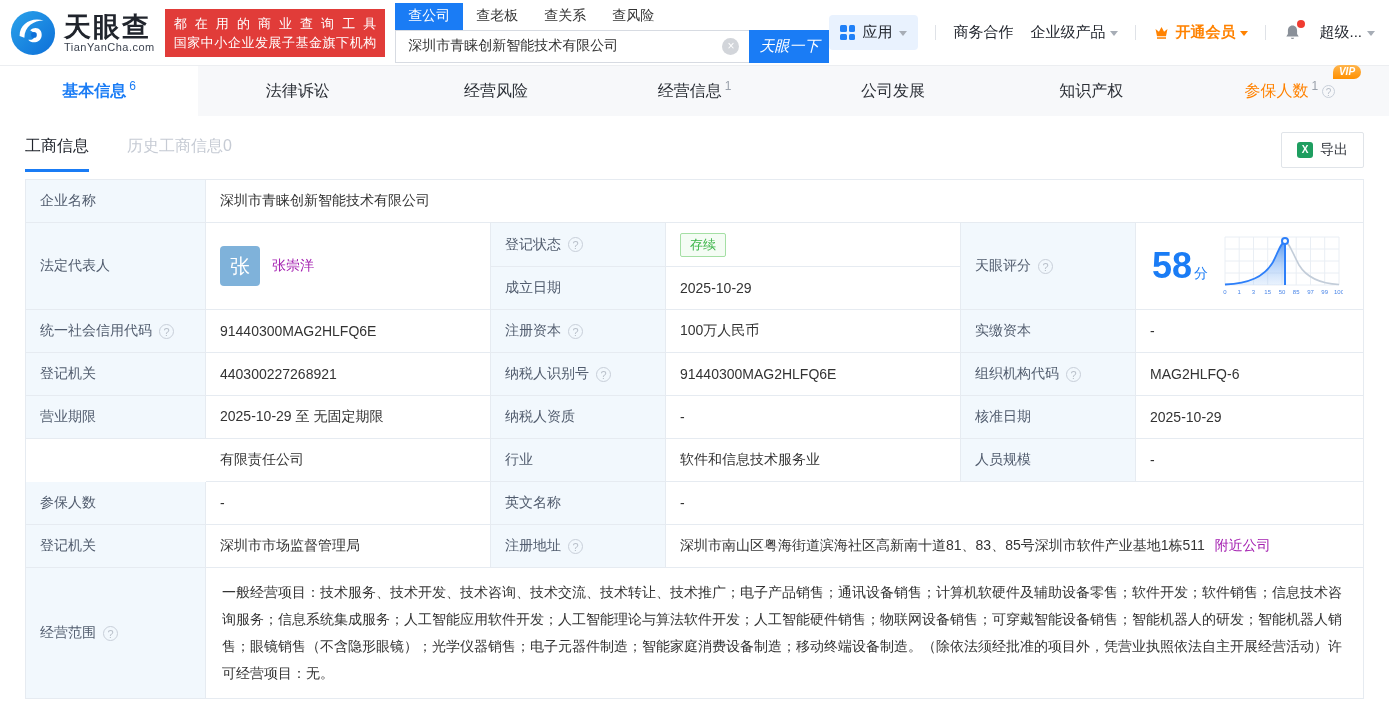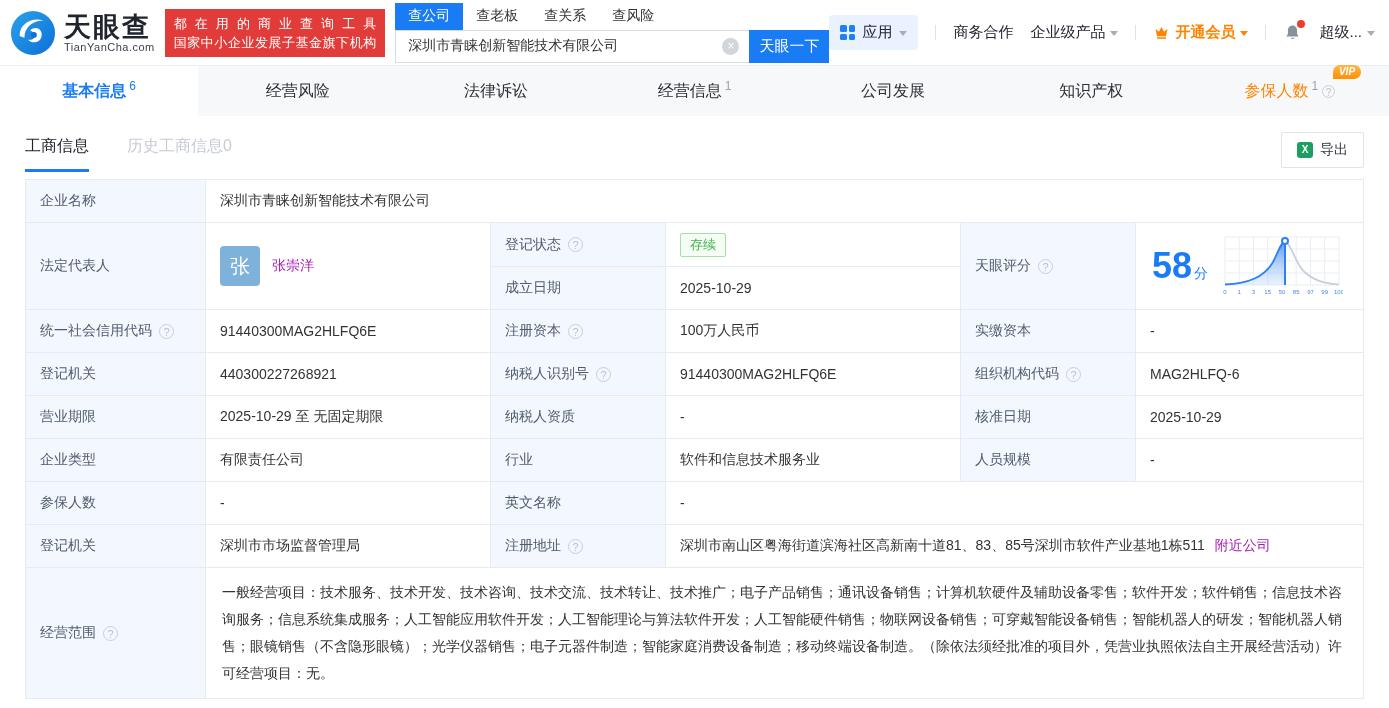--- a/index.html
+++ b/index.html
@@ -18,21 +18,21 @@
   .banner div { text-align:justify; text-align-last:justify; }
   
   .search-block { margin-left:10px; width:442px; }
   .search-tabs { display:flex; align-items:flex-end; }
   .search-tab { font-size:14px; color:#333; padding:4px 13px 5px; cursor:pointer; }
   .search-tab.active { background:#1a7cf5; color:#fff; }
   .search-row { display:flex; }
   .search-input-wrap { position:relative; flex:1; }
   .search-input-wrap input { width:100%; height:33px; border:1px solid #d7dbe2; border-right:none; padding:0 34px 0 12px; font-size:14px; color:#333; outline:none; font-family:inherit; }
   .clear-ic { position:absolute; right:10px; top:8px; width:17px; height:17px; border-radius:50%; background:#d2d5da; color:#fff; font-size:12px; line-height:17px; text-align:center; cursor:pointer; }
-  .search-btn { width:80px; height:33px; background:#1a7cf5; color:#fff; border:none; font-size:15px; cursor:pointer; font-family:inherit; }
+  .search-btn { width:80px; height:33px; background:#1a7cf5; color:#fff; border:none; font-size:15px; cursor:pointer; font-family:inherit;font-style:italic; }
   
   .nav { margin-left:auto; display:flex; align-items:center; gap:17px; font-size:15px; color:#23272f; white-space:nowrap; }
   .apps-btn { display:flex; align-items:center; gap:7px; background:#e9f2fe; border-radius:4px; padding:8px 11px; cursor:pointer; }
   .grid-ic { width:15px; height:15px; display:grid; grid-template-columns:1fr 1fr; gap:2px; }
   .grid-ic i { background:#2080f7; border-radius:1.5px; }
   .caret { width:0; height:0; border-left:4.5px solid transparent; border-right:4.5px solid transparent; border-top:5px solid #a7adb6; margin-top:2px; }
   .caret.orange { border-top-color:#ff8200; }
   .nav-item { display:flex; align-items:center; gap:5px; cursor:pointer; }
   .nav-div { width:1px; height:15px; background:#dfe2e7; }
   .vip-link { color:#ff8200; font-weight:600; }
@@ -163,26 +163,26 @@
 
 <div class="main-tabs">
   <div class="mtab active">
     <span class="tab-inner">
         <span>基本信息</span>
         <span class="cnt">6</span>
       </span>
   </div>
   <div class="mtab">
     <span class="tab-inner">
+        <span>法律诉讼</span>
+      </span>
+  </div>
+  <div class="mtab">
+    <span class="tab-inner">
         <span>经营风险</span>
-      </span>
-  </div>
-  <div class="mtab">
-    <span class="tab-inner">
-        <span>法律诉讼</span>
       </span>
   </div>
   <div class="mtab">
     <span class="tab-inner">
         <span>经营信息</span>
         <span class="cnt">1</span>
       </span>
   </div>
   <div class="mtab">
     <span class="tab-inner">
@@ -346,23 +346,20 @@
   <div class="val" style="grid-area:6/4">
       <span>-</span>
     </div>
   <div class="lbl" style="grid-area:6/5">
       <span>核准日期</span>
     </div>
   <div class="val" style="grid-area:6/6">
       <span>2025-10-29</span>
     </div>
 
-  <div class="lbl" style="grid-area:7/1">
-      <span>企业类型</span>
-    </div>
   <div class="val" style="grid-area:7/2">
       <span>有限责任公司</span>
     </div>
   <div class="lbl" style="grid-area:7/3">
       <span>行业</span>
     </div>
   <div class="val" style="grid-area:7/4">
       <span>软件和信息技术服务业</span>
     </div>
   <div class="lbl" style="grid-area:7/5">

